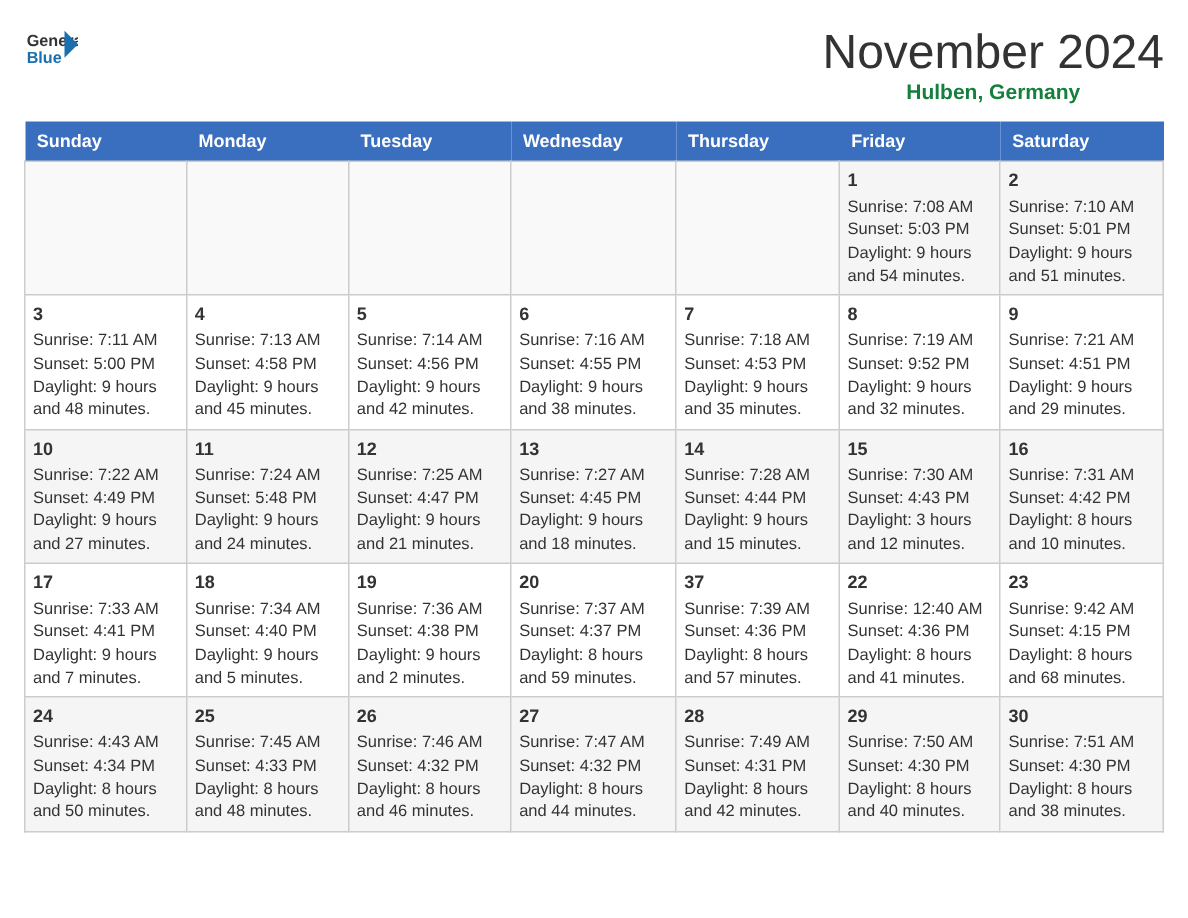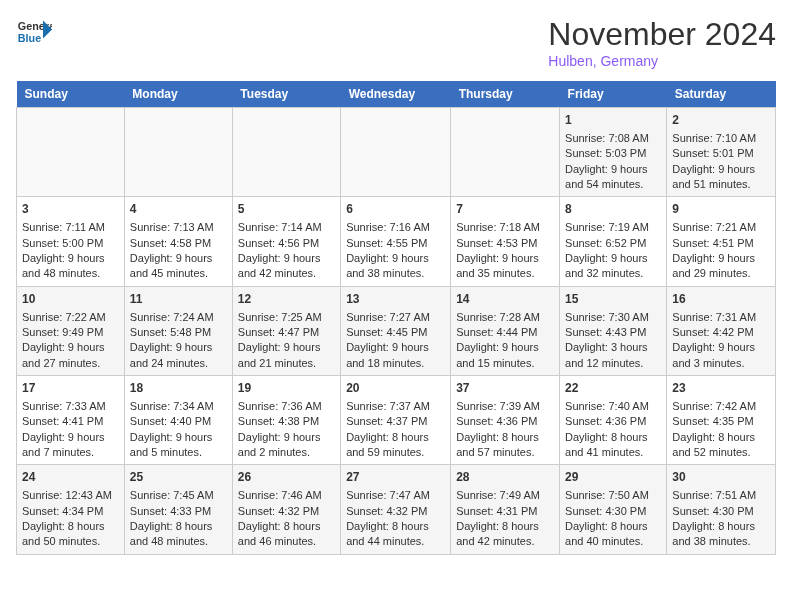--- a/index.html
+++ b/index.html
@@ -19,30 +19,31 @@
     .logo {
       display: flex;
       align-items: center;
       gap: 4px;
     }
     .logo-icon {
       width: 36px;
       height: 36px;
     }
     .title-area {
-      text-align: left;
+      text-align: center;
     }
     .month-title {
       font-size: 32px;
       font-weight: normal;
       color: #333;
     }
     .location {
       font-size: 14px;
-      color: #8b5cf6;
+      color: #15803d;
+      font-weight: bold;
     }
     table {
       width: 100%;
       border-collapse: collapse;
       font-size: 11px;
     }
     thead tr th {
       background-color: #3a6ebf;
       color: #fff;
       padding: 6px 8px;
@@ -155,35 +156,35 @@
         </td>
         <td>
           <span class="day-num">7</span>
           <div>Sunrise: 7:18 AM</div>
           <div>Sunset: 4:53 PM</div>
           <div>Daylight: 9 hours and 35 minutes.</div>
         </td>
         <td>
           <span class="day-num">8</span>
           <div>Sunrise: 7:19 AM</div>
-          <div>Sunset: 6:52 PM</div>
+          <div>Sunset: 9:52 PM</div>
           <div>Daylight: 9 hours and 32 minutes.</div>
         </td>
         <td>
           <span class="day-num">9</span>
           <div>Sunrise: 7:21 AM</div>
           <div>Sunset: 4:51 PM</div>
           <div>Daylight: 9 hours and 29 minutes.</div>
         </td>
       </tr>
       <tr>
         <td>
           <span class="day-num">10</span>
           <div>Sunrise: 7:22 AM</div>
-          <div>Sunset: 9:49 PM</div>
+          <div>Sunset: 4:49 PM</div>
           <div>Daylight: 9 hours and 27 minutes.</div>
         </td>
         <td>
           <span class="day-num">11</span>
           <div>Sunrise: 7:24 AM</div>
           <div>Sunset: 5:48 PM</div>
           <div>Daylight: 9 hours and 24 minutes.</div>
         </td>
         <td>
           <span class="day-num">12</span>
@@ -206,21 +207,21 @@
         <td>
           <span class="day-num">15</span>
           <div>Sunrise: 7:30 AM</div>
           <div>Sunset: 4:43 PM</div>
           <div>Daylight: 3 hours and 12 minutes.</div>
         </td>
         <td>
           <span class="day-num">16</span>
           <div>Sunrise: 7:31 AM</div>
           <div>Sunset: 4:42 PM</div>
-          <div>Daylight: 9 hours and 3 minutes.</div>
+          <div>Daylight: 8 hours and 10 minutes.</div>
         </td>
       </tr>
       <tr>
         <td>
           <span class="day-num">17</span>
           <div>Sunrise: 7:33 AM</div>
           <div>Sunset: 4:41 PM</div>
           <div>Daylight: 9 hours and 7 minutes.</div>
         </td>
         <td>
@@ -242,35 +243,35 @@
           <div>Daylight: 8 hours and 59 minutes.</div>
         </td>
         <td>
           <span class="day-num">37</span>
           <div>Sunrise: 7:39 AM</div>
           <div>Sunset: 4:36 PM</div>
           <div>Daylight: 8 hours and 57 minutes.</div>
         </td>
         <td>
           <span class="day-num">22</span>
-          <div>Sunrise: 7:40 AM</div>
+          <div>Sunrise: 12:40 AM</div>
           <div>Sunset: 4:36 PM</div>
           <div>Daylight: 8 hours and 41 minutes.</div>
         </td>
         <td>
           <span class="day-num">23</span>
-          <div>Sunrise: 7:42 AM</div>
-          <div>Sunset: 4:35 PM</div>
-          <div>Daylight: 8 hours and 52 minutes.</div>
+          <div>Sunrise: 9:42 AM</div>
+          <div>Sunset: 4:15 PM</div>
+          <div>Daylight: 8 hours and 68 minutes.</div>
         </td>
       </tr>
       <tr>
         <td>
           <span class="day-num">24</span>
-          <div>Sunrise: 12:43 AM</div>
+          <div>Sunrise: 4:43 AM</div>
           <div>Sunset: 4:34 PM</div>
           <div>Daylight: 8 hours and 50 minutes.</div>
         </td>
         <td>
           <span class="day-num">25</span>
           <div>Sunrise: 7:45 AM</div>
           <div>Sunset: 4:33 PM</div>
           <div>Daylight: 8 hours and 48 minutes.</div>
         </td>
         <td>

